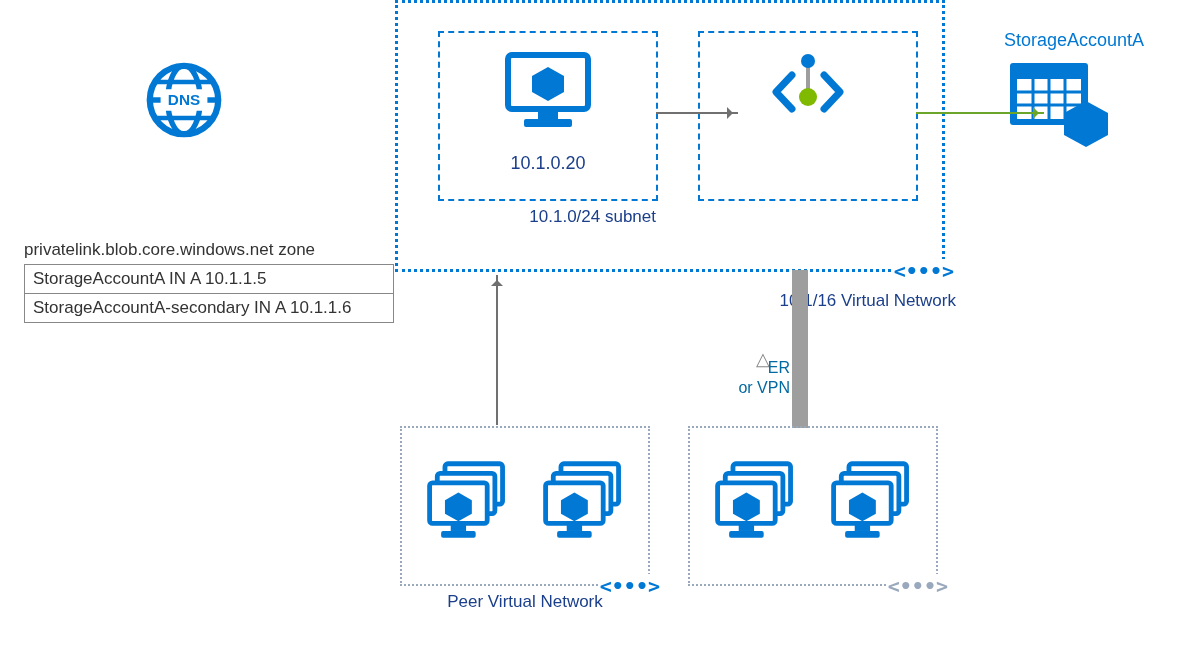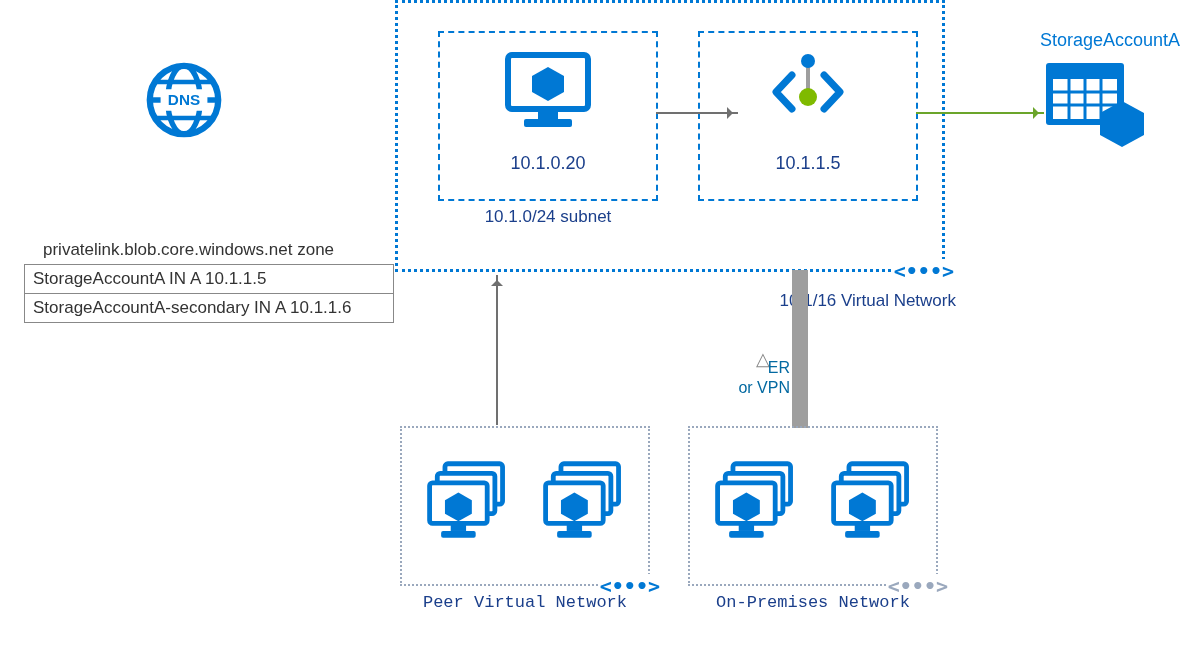--- a/index.html
+++ b/index.html
@@ -1,46 +1,46 @@
 <!DOCTYPE html>
 <html><head>
 <meta charset="utf-8">
 <style>
   html,body{margin:0;padding:0;font-family:"Segoe UI",Arial,sans-serif;font-size:16px;color:#333;}
   .stage{position:relative;width:1200px;height:654px;background:#fff;}
 
   
   .dns-panel{position:absolute;left:24px;top:55px;width:370px;}
-  .dns-title{margin-top:95px;font-size:17px;color:#333;margin-left:19px;}
+  .dns-title{margin-top:95px;font-size:17px;color:#333;}
   .dns-records{margin-top:4px;border-collapse:collapse;width:100%;}
   .dns-records td{border:1px solid #888;padding:4px 8px;font-size:17px;}
 
   
   .vnet{position:absolute;left:395px;top:0px;width:550px;height:272px;
         border:3px dotted #0078d4;box-sizing:border-box;}
   .vnet-pin{position:absolute;right:-14px;bottom:-14px;}
   .vnet-label{position:absolute;right:-14px;bottom:-42px;color:#1b3f8b;font-size:17px;}
 
   .subnet{position:absolute;top:28px;width:220px;height:170px;
           border:2px dashed #0078d4;box-sizing:border-box;text-align:center;}
   .subnet1{left:40px;}
   .subnet2{left:300px;}
   .subnet-ip{color:#1b3f8b;font-size:18px;margin-top:16px;}
-  .subnet-name{position:absolute;left:0;right:0;bottom:-28px;color:#1b3f8b;font-size:17px;}
-
-  
-  .storage{position:absolute;left:1040px;top:30px;text-align:center;}
+  .subnet-name{position:absolute;left:0;right:0;bottom:-28px;color:#1b3f8b;font-size:17px;text-align:right;}
+
+  
+  .storage{position:absolute;left:1004px;top:30px;text-align:center;}
   .storage-label{color:#0078d4;font-size:18px;margin-bottom:6px;}
 
   
   .netbox{position:absolute;top:426px;width:250px;height:160px;
           border:2px dotted #9aa8bd;box-sizing:border-box;}
   .peerbox{left:400px;}
   .onprembox{left:688px;}
-  .netbox-label{position:absolute;left:0;right:0;bottom:-28px;text-align:center;color:#1b3f8b;font-size:17px;font-family:Liberation Mono, monospace;}
+  .netbox-label{position:absolute;left:0;right:0;bottom:-28px;text-align:center;color:#1b3f8b;font-size:17px;}
   .netbox .cluster{position:absolute;top:30px;}
   .netbox .cluster.c1{left:18px;}
   .netbox .cluster.c2{left:134px;}
   .netbox-pin{position:absolute;right:-14px;bottom:-14px;}
 
   
   .vpnbar{position:absolute;left:792px;top:270px;width:16px;height:158px;background:#9e9e9e;}
   .vpnlabel{position:absolute;left:712px;top:358px;width:78px;text-align:right;color:#0369a1;font-size:16px;line-height:1.25;}
   .vpncap{position:absolute;left:756px;top:348px;color:#888;font-size:18px;}
 
@@ -101,21 +101,20 @@
     </div>
 
     <div class="subnet subnet2">
       <svg width="100" height="90" viewBox="0 0 100 90" style="margin:14px auto 0">
         <polyline points="34,28 18,45 34,62" fill="none" stroke="#0078d4" stroke-width="7" stroke-linecap="round" stroke-linejoin="round"></polyline>
         <polyline points="66,28 82,45 66,62" fill="none" stroke="#0078d4" stroke-width="7" stroke-linecap="round" stroke-linejoin="round"></polyline>
         <line x1="50" y1="14" x2="50" y2="56" stroke="#9e9e9e" stroke-width="4"></line>
         <circle cx="50" cy="14" r="7" fill="#0078d4"></circle>
         <circle cx="50" cy="50" r="9" fill="#7fba00"></circle>
       </svg>
-      <div class="subnet-ip">10.1.1.5</div>
     </div>
 
     <span class="pin vnet-pin">&lt;•••&gt;</span>
     <div class="vnet-label">10.1/16 Virtual Network</div>
   </div>
 
   <div class="storage">
     <div class="storage-label">StorageAccountA</div>
     <svg width="110" height="100" viewBox="0 0 110 100">
       <rect x="6" y="6" width="78" height="62" rx="3" fill="#0078d4"></rect>
@@ -188,16 +187,15 @@
     <rect x="26" y="6" width="60" height="42" rx="3"></rect>
     <rect x="18" y="16" width="60" height="42" rx="3"></rect>
     <rect x="10" y="26" width="60" height="42" rx="3"></rect>
   </g>
   <rect x="32" y="68" width="16" height="8" fill="#0078d4"></rect>
   <rect x="22" y="76" width="36" height="7" rx="2" fill="#0078d4"></rect>
   <polygon points="40,36 54,44 54,58 40,66 26,58 26,44" fill="#0078d4"></polygon>
 </svg>
       </span>
     <span class="pin grey netbox-pin">&lt;•••&gt;</span>
-    <div class="netbox-label">On-Premises Network</div>
   </div>
 
 </div>
 
 </body></html>

